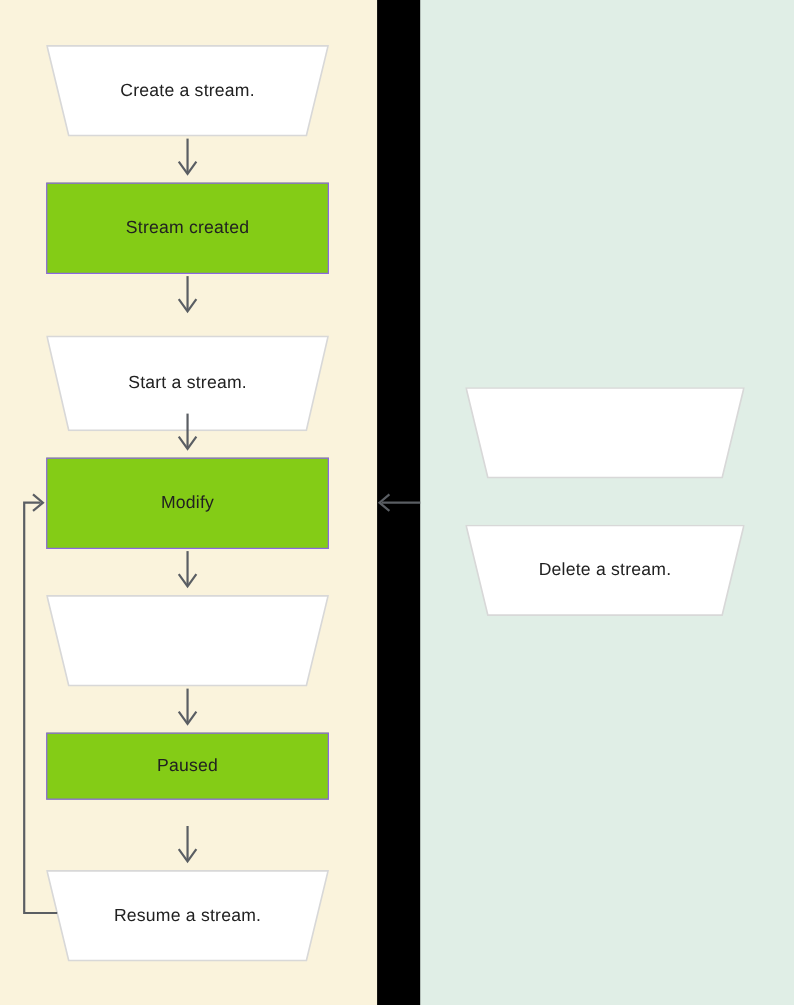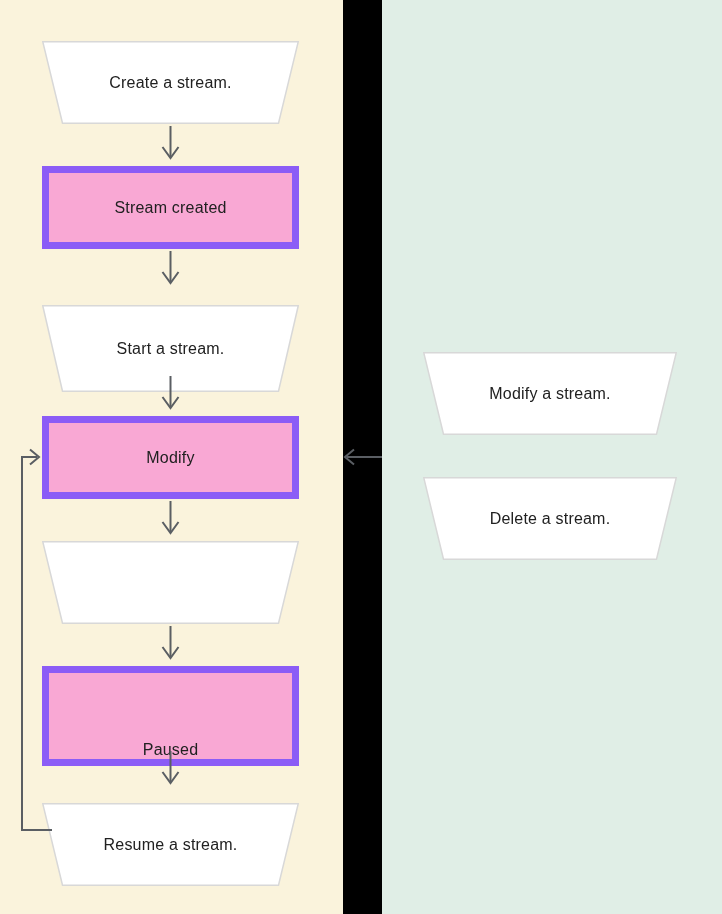--- a/index.html
+++ b/index.html
@@ -23,33 +23,33 @@
   .node .shape-svg { position: absolute; inset: 0; width: 100%; height: 100%; }
   .node .label {
     position: relative;
     z-index: 1;
     font-size: 16px;
     color: #212121;
     letter-spacing: 0.2px;
     white-space: nowrap;
   }
   .node.rect {
-    background: #f9a8d4;
-    border: 7px solid #8b5cf6;
+    background: #84cc16;
+    border: 1px solid #8b5cf6;
     box-sizing: border-box;
   }
 
   
   .n-create  { left: 42px; top: 41px;  width: 257px; height: 83px; }
   .n-created { left: 42px; top: 166px; width: 257px; height: 83px; }
   .n-start   { left: 42px; top: 305px; width: 257px; height: 87px; }
   .n-running { left: 42px; top: 416px; width: 257px; height: 83px; }
   .n-pause   { left: 42px; top: 541px; width: 257px; height: 83px; }
-  .n-paused  { left: 42px; top: 666px; width: 257px; height: 100px; align-items: flex-end; }
-  .n-resume  { left: 42px; top: 791px; width: 257px; height: 83px; margin-top: 12px; }
+  .n-paused  { left: 42px; top: 666px; width: 257px; height: 61px; }
+  .n-resume  { left: 42px; top: 791px; width: 257px; height: 83px; }
 
   
   .n-modify  { left: 423px; top: 352px; width: 254px; height: 83px; }
   .n-delete  { left: 423px; top: 477px; width: 254px; height: 83px; }
 
   .arrow-layer {
     position: absolute; inset: 0;
     width: 722px; height: 914px;
     z-index: 4;
     pointer-events: none;
@@ -141,21 +141,20 @@
   <svg class="shape-svg" viewBox="0 0 257 83" preserveAspectRatio="none">
     <polygon points="0.75,0.75 256.25,0.75 236.5,82.25 20.5,82.25" fill="#ffffff" stroke="#d8d8d8" stroke-width="1.5"></polygon>
   </svg>
   <span class="label">Resume a stream.</span>
 </div>
 
 <div class="node n-modify">
   <svg class="shape-svg" viewBox="0 0 254 83" preserveAspectRatio="none">
     <polygon points="0.75,0.75 253.25,0.75 233.5,82.25 20.5,82.25" fill="#ffffff" stroke="#d8d8d8" stroke-width="1.5"></polygon>
   </svg>
-  <span class="label">Modify a stream.</span>
 </div>
 
 <div class="node n-delete">
   <svg class="shape-svg" viewBox="0 0 254 83" preserveAspectRatio="none">
     <polygon points="0.75,0.75 253.25,0.75 233.5,82.25 20.5,82.25" fill="#ffffff" stroke="#d8d8d8" stroke-width="1.5"></polygon>
   </svg>
   <span class="label">Delete a stream.</span>
 </div>
 
 </body></html>

